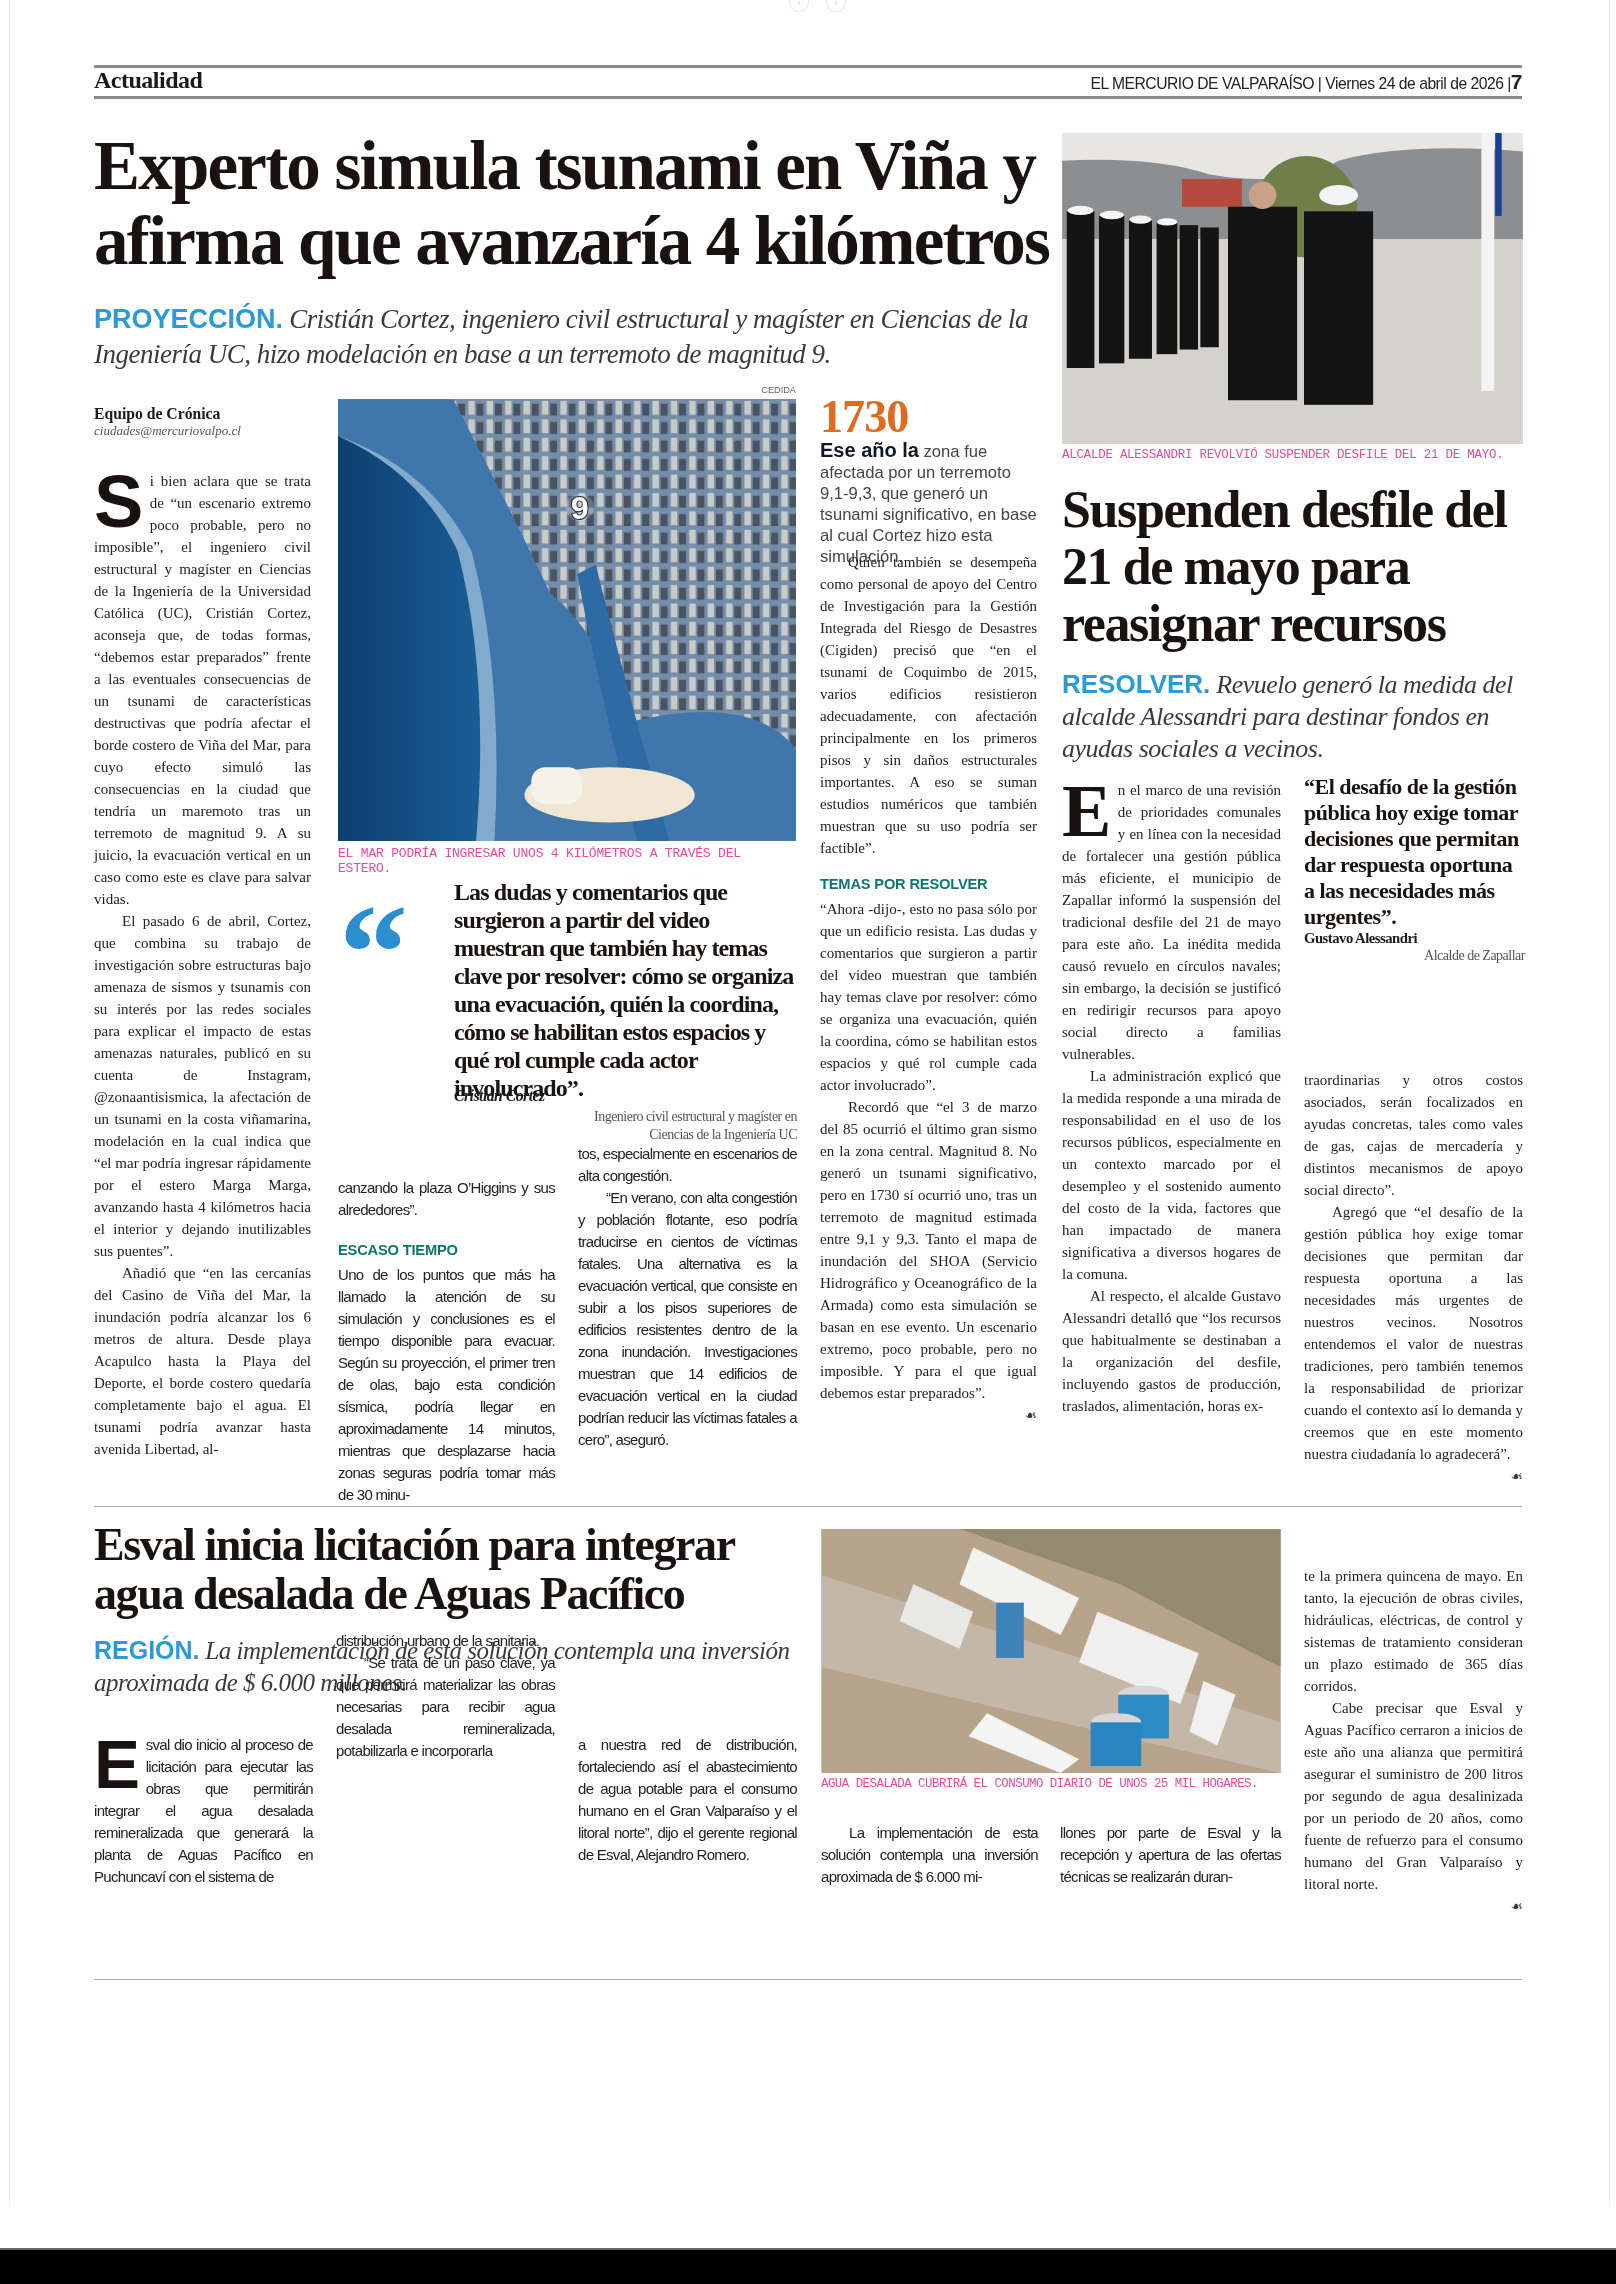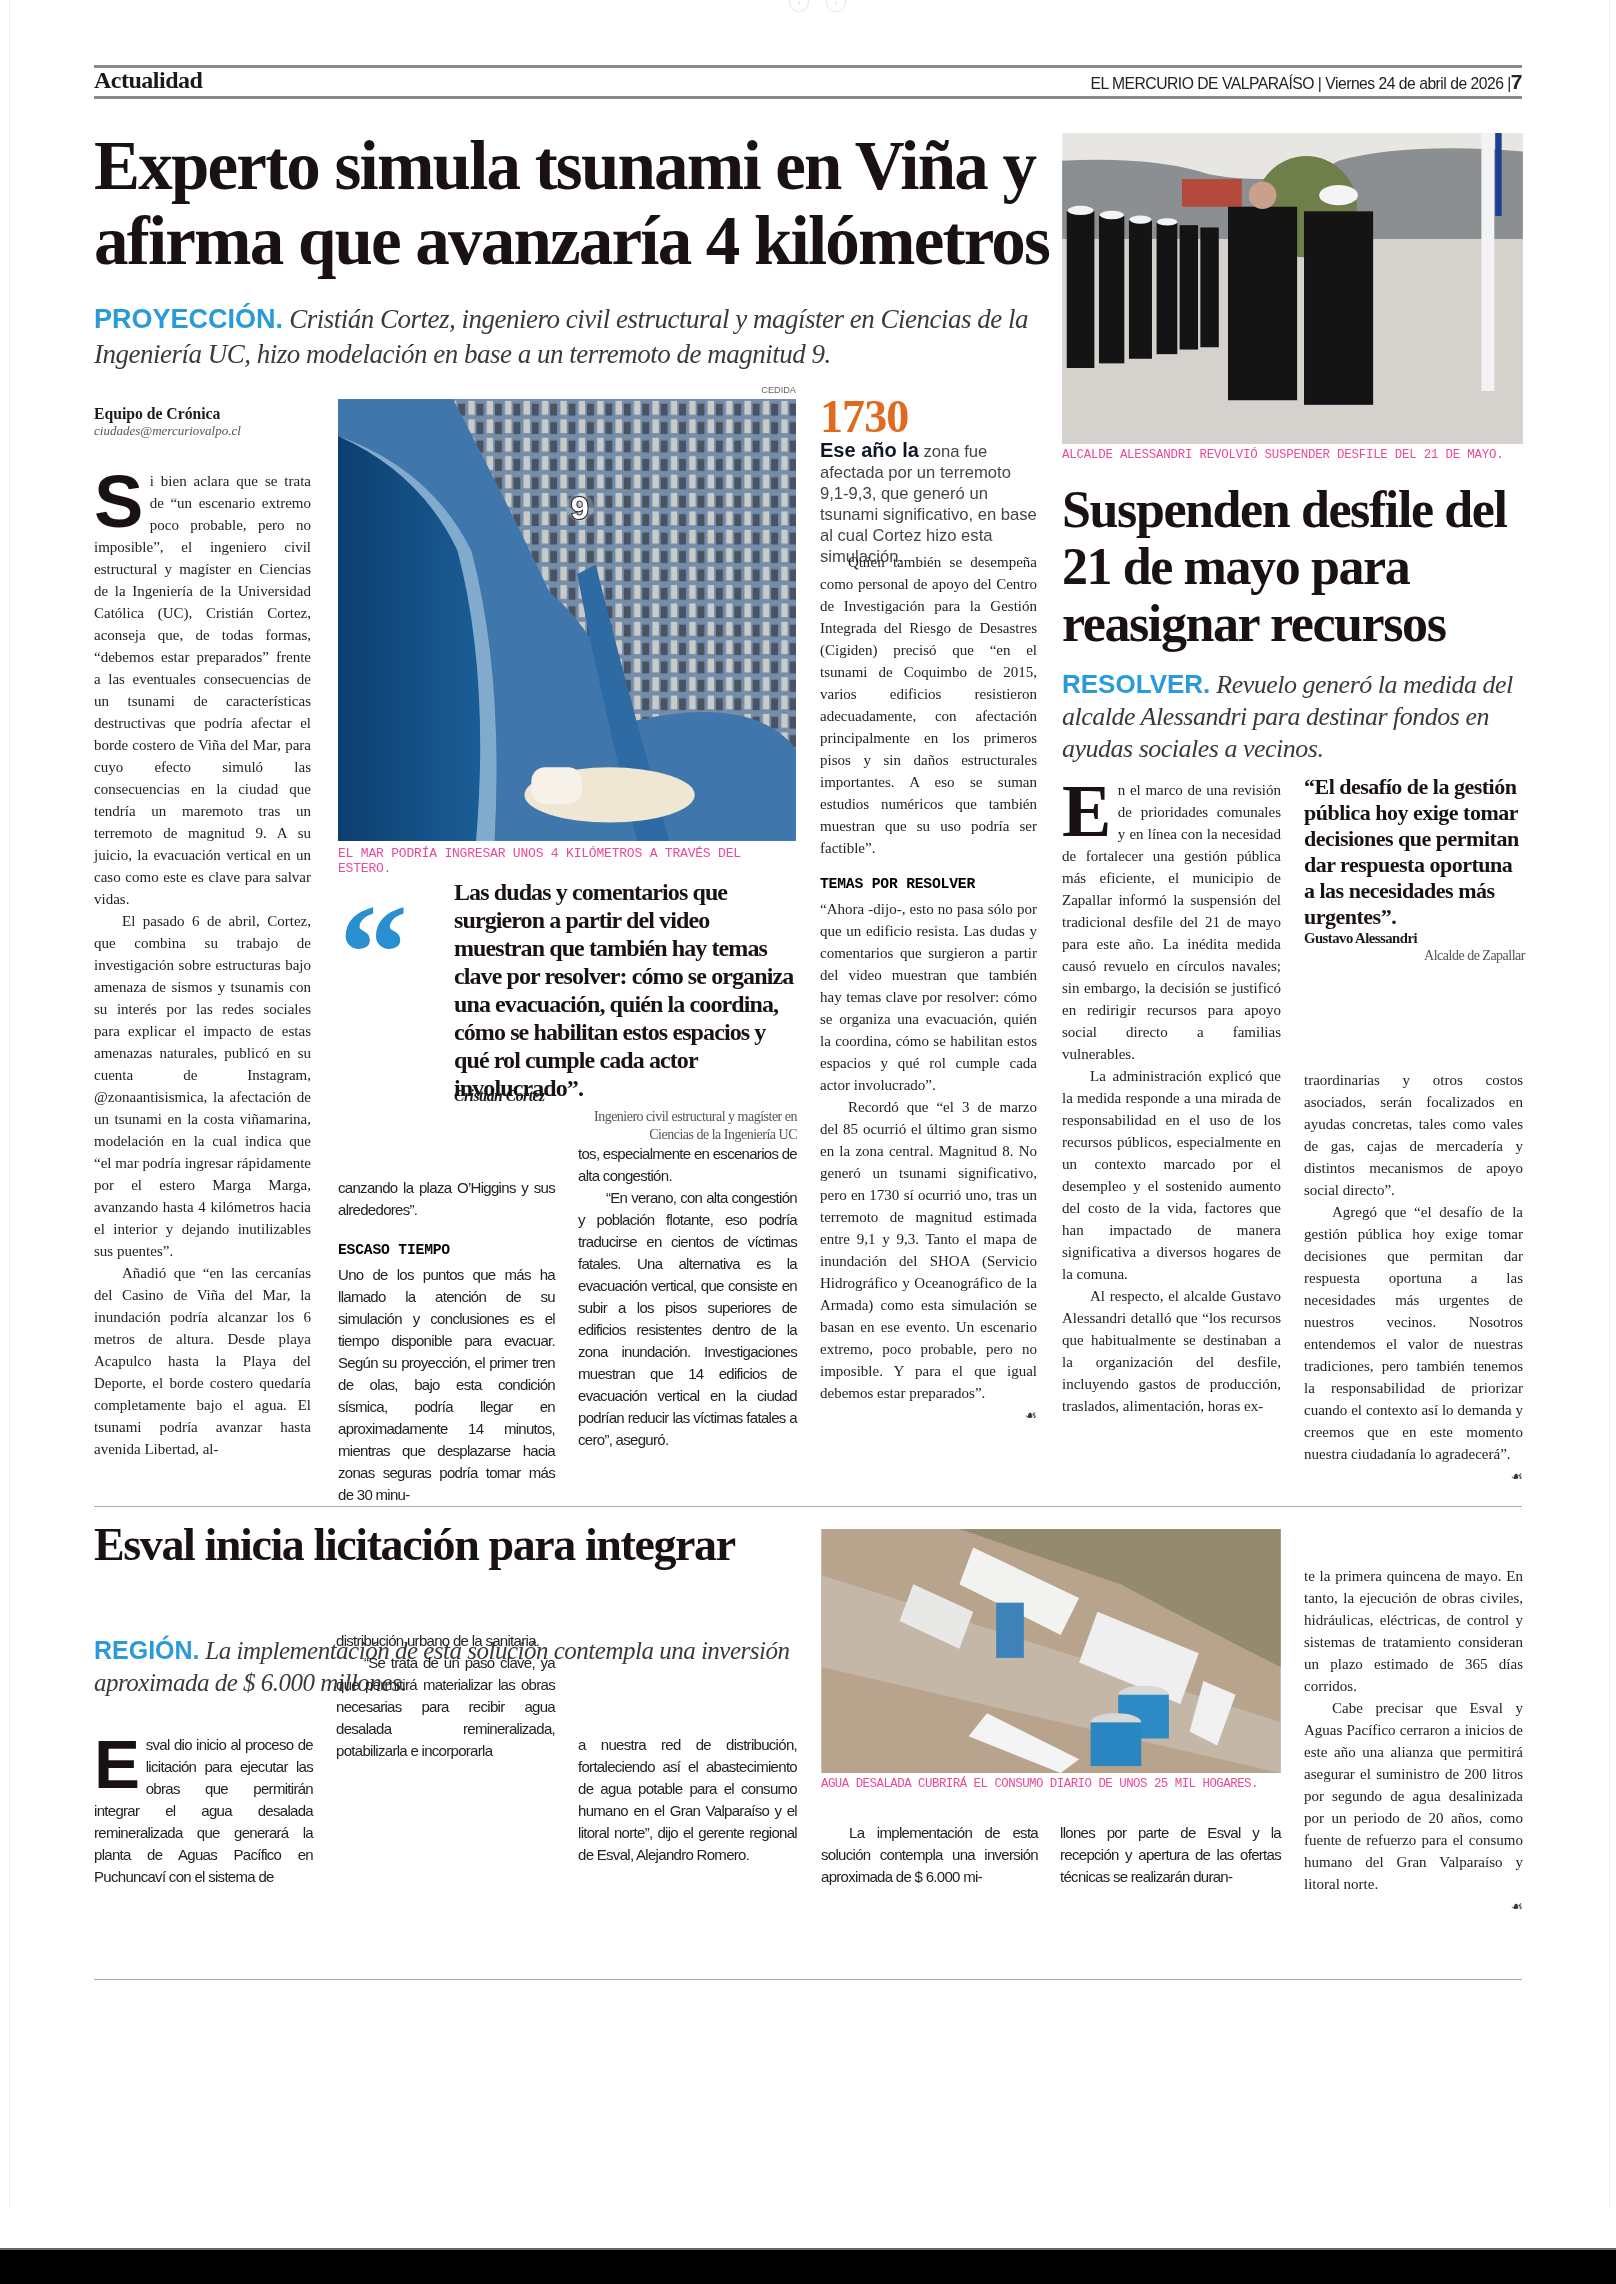--- a/index.html
+++ b/index.html
@@ -19,21 +19,21 @@
   .hed{font-family:"Liberation Serif",serif;font-weight:bold;color:#1a1212;letter-spacing:-1.8px;line-height:1.08;}
   .dek{font-family:"Liberation Serif",serif;font-style:italic;color:#3a3a3a;line-height:1.3;letter-spacing:-0.5px;}
   .kicker{font-family:"Liberation Sans",sans-serif;font-style:normal;font-weight:bold;color:#2a9bd8;letter-spacing:0;}
   .byline{font-family:"Liberation Serif",serif;font-weight:bold;font-size:15.7px;}
   .email{font-family:"Liberation Serif",serif;font-style:italic;font-size:13px;color:#555;}
   .body{font-family:"Liberation Serif",serif;font-size:15px;line-height:22px;text-align:justify;color:#222;hyphens:auto;}
   .body.cond{font-family:"Liberation Sans Narrow","Liberation Sans",sans-serif;letter-spacing:-0.7px;}
   .body p{margin:0;text-indent:28px;}
   .body p.noindent{text-indent:0;}
   .dropcap{float:left;font-family:"Liberation Sans",sans-serif;font-weight:bold;font-size:74px;line-height:60px;margin:1.8px 6.4px 0 0;color:#1a1212;}
-  .subhead{font-family:Liberation Mono, monospace;font-weight:bold;color:#000000;font-size:14.7px;margin:18.4px 0 2.8px;letter-spacing:-0.2px;}
+  .subhead{font-family:Liberation Sans, sans-serif;font-weight:bold;color:#0f766e;font-size:14.7px;margin:18.4px 0 2.8px;letter-spacing:-0.2px;}
   .caption{font-family:Liberation Mono, monospace;font-size:13px;color:#ec4899;letter-spacing:-0.2px;text-transform:uppercase;}
   .credit{font-family:"Liberation Sans",sans-serif;font-size:9.2px;color:#666;text-align:right;}
   .endmark{font-family:"DejaVu Sans",sans-serif;font-size:14px;float:right;color:#333;}
 
   .photo{position:absolute;overflow:hidden;}
   .pull-quote{font-family:"Liberation Serif",serif;font-weight:bold;font-size:24px;line-height:28px;letter-spacing:-0.9px;color:#1a1212;}
   .quote-mark{font-family:"Liberation Serif",serif;font-weight:bold;color:#2a8fd0;font-size:138px;line-height:1;}
   .qname{font-family:"Liberation Serif",serif;font-style:italic;font-weight:bold;font-size:15.7px;text-align:left;letter-spacing:-0.5px;}
   .qrole{font-family:"Liberation Serif",serif;font-size:14px;color:#555;text-align:right;line-height:18.4px;letter-spacing:-0.5px;}
   .bignum{font-family:"Liberation Serif",serif;font-weight:bold;color:#e06a1e;font-size:46px;line-height:1;letter-spacing:-0.9px;}
@@ -187,20 +187,21 @@
 <div class="abs body" style="left:1304px;top:1069px;width:219px;">
   <p class="noindent">traordinarias y otros costos asociados, serán focalizados en ayudas concretas, tales como vales de gas, cajas de mercadería y distintos mecanismos de apoyo social directo”.</p>
   <p>Agregó que “el desafío de la gestión pública hoy exige tomar decisiones que permitan dar respuesta oportuna a las necesidades más urgentes de nuestros vecinos. Nosotros entendemos el valor de nuestras tradiciones, pero también tenemos la responsabilidad de priorizar cuando el contexto así lo demanda y creemos que en este momento nuestra ciudadanía lo agradecerá”.</p>
   <div class="endmark">☙</div>
 </div>
 
 <div class="rule thin" style="left:94px;top:1506px;width:1428px;"></div>
 
 <div class="abs hed" style="left:94px;top:1520px;width:705px;font-size:46px;line-height:49px;letter-spacing:-1.4px;">
   <div>Esval inicia licitación para integrar</div>
+  <div>agua desalada de Aguas Pacífico</div>
 </div>
 <div class="abs dek" style="left:94px;top:1634px;width:705px;font-size:25px;line-height:32px;">
   <span class="kicker">REGIÓN.</span>
   <span>La implementación de esta solución contempla una inversión aproximada de $ 6.000 millones.</span>
 </div>
 
 <div class="abs body cond" style="left:94px;top:1734px;width:219px;">
   <p class="noindent"><span class="dropcap" style="font-size:69px;line-height:58px;">E</span><span>sval dio inicio al proceso de licitación para ejecutar las obras que permitirán integrar el agua desalada remineralizada que generará la planta de Aguas Pacífico en Puchuncaví con el sistema de</span></p>
 </div>
 <div class="abs body cond" style="left:336px;top:1630px;width:219px;">

